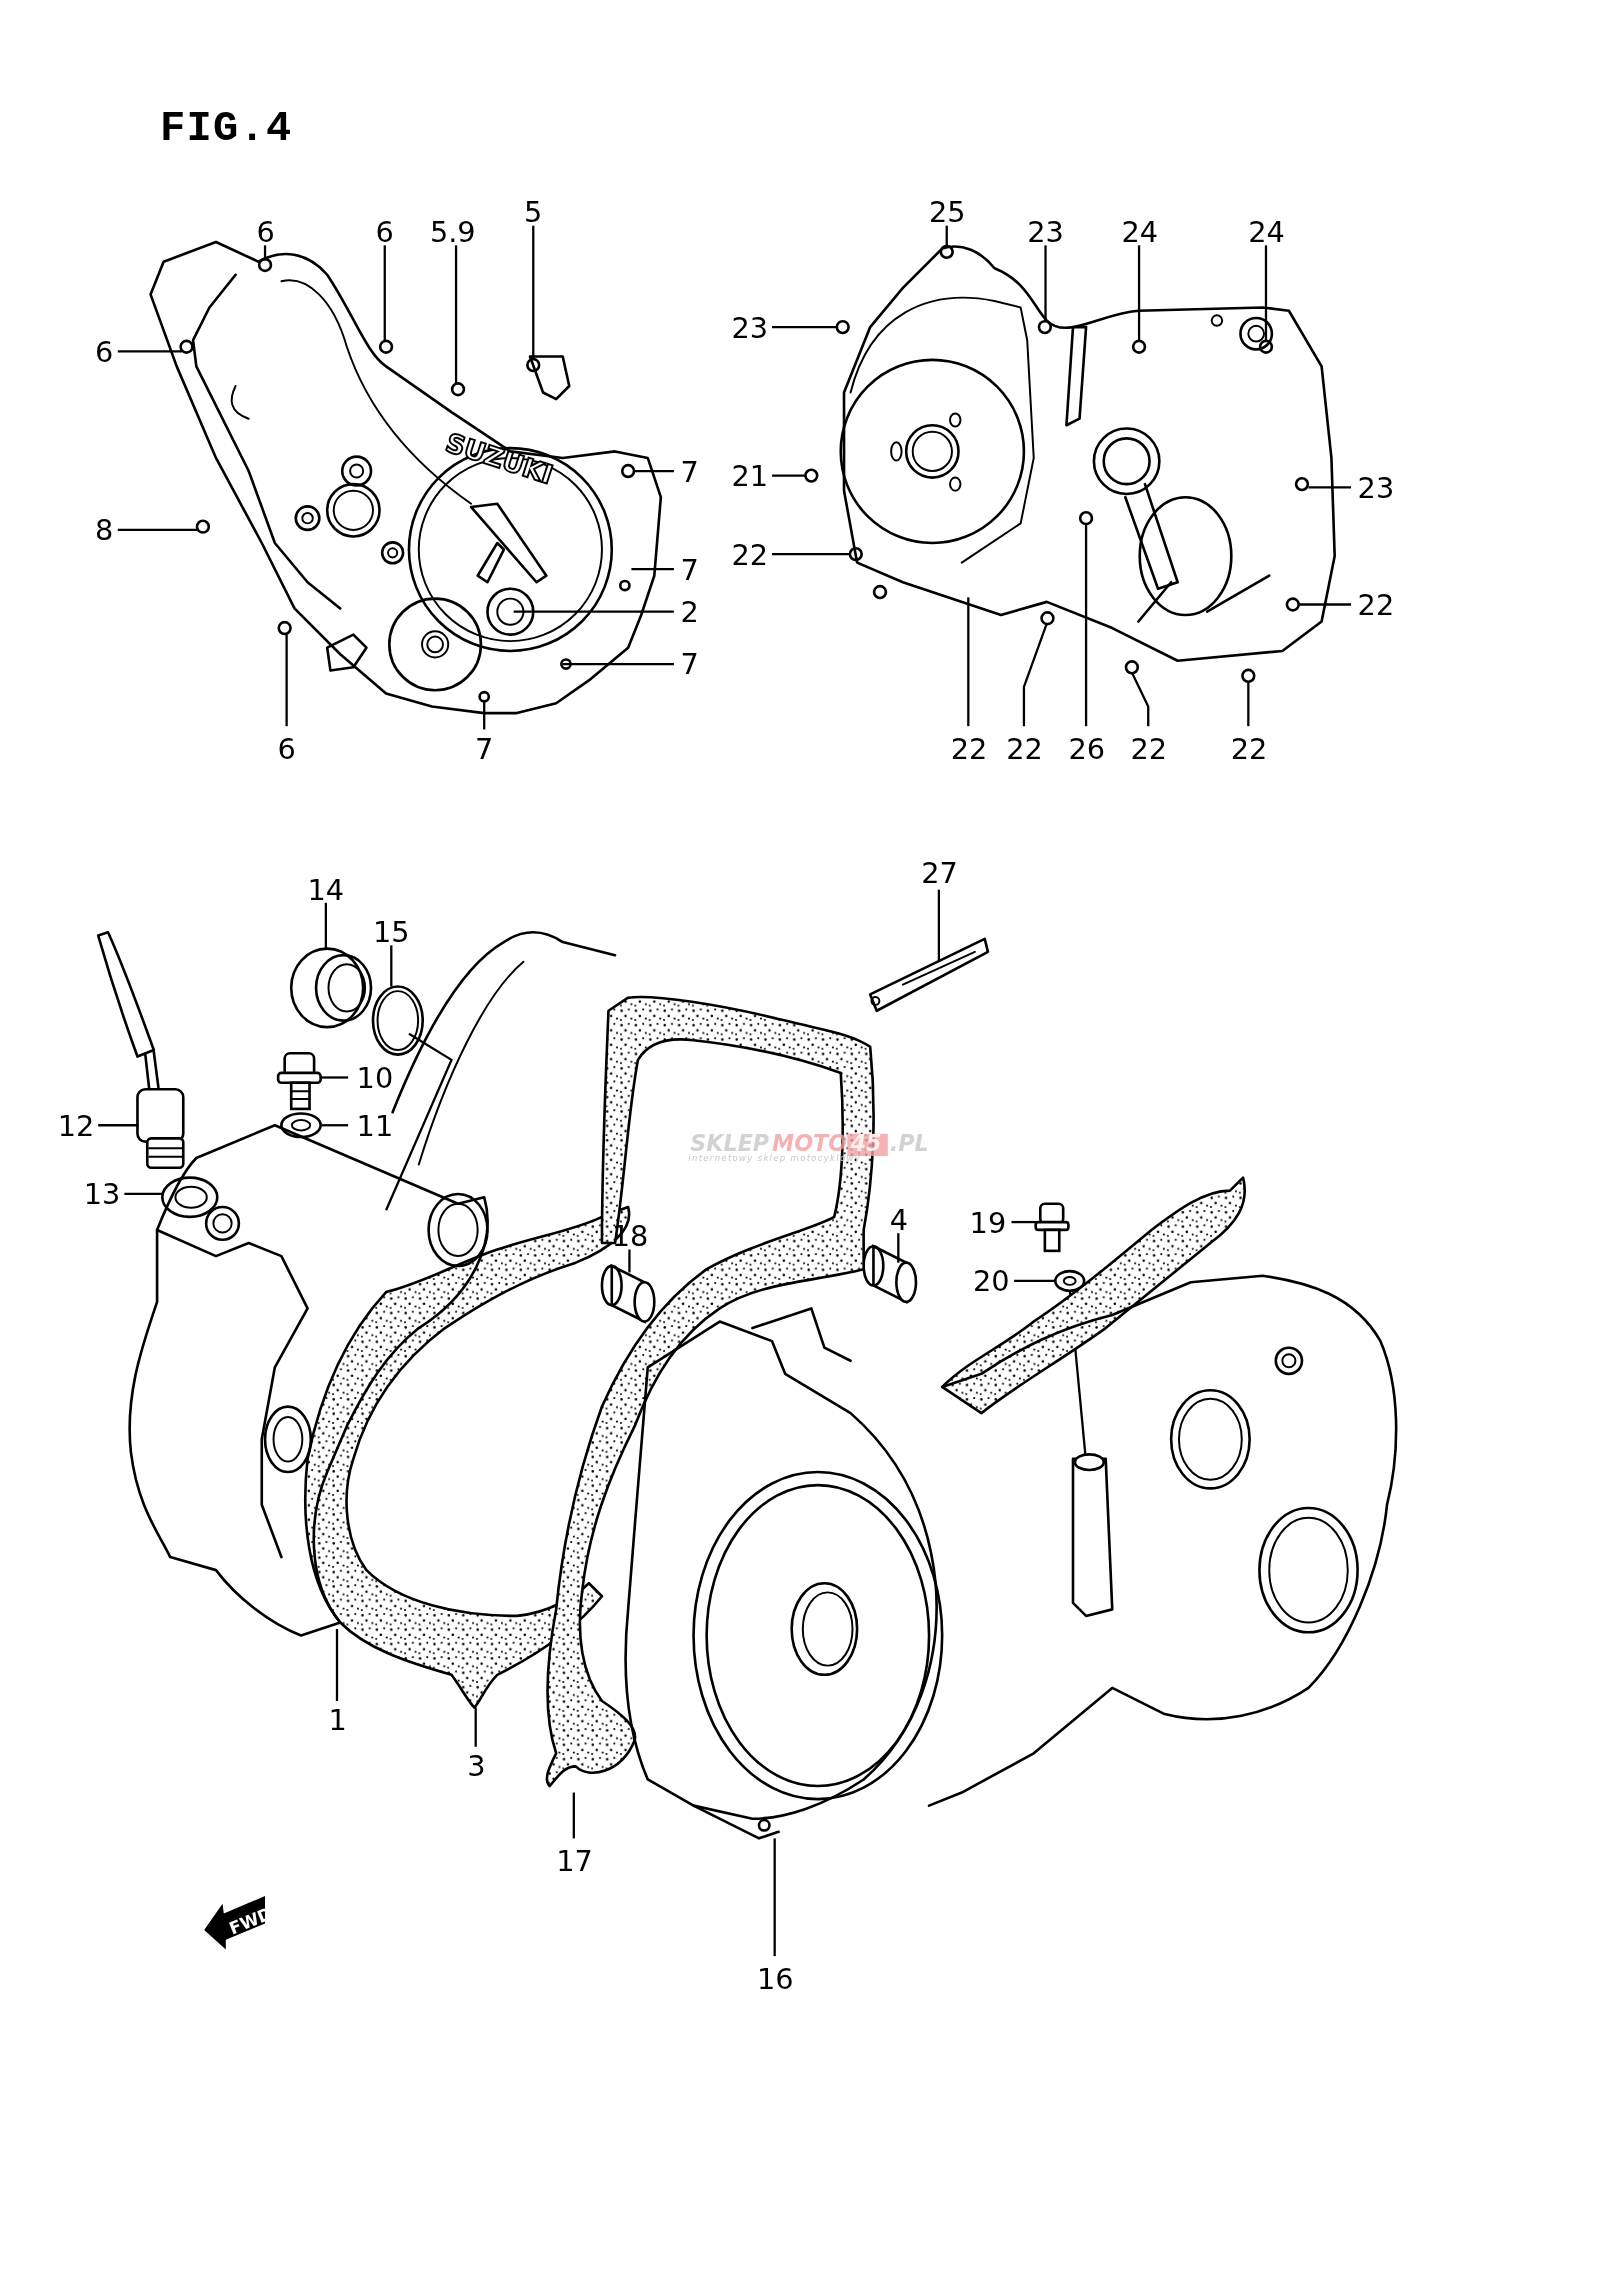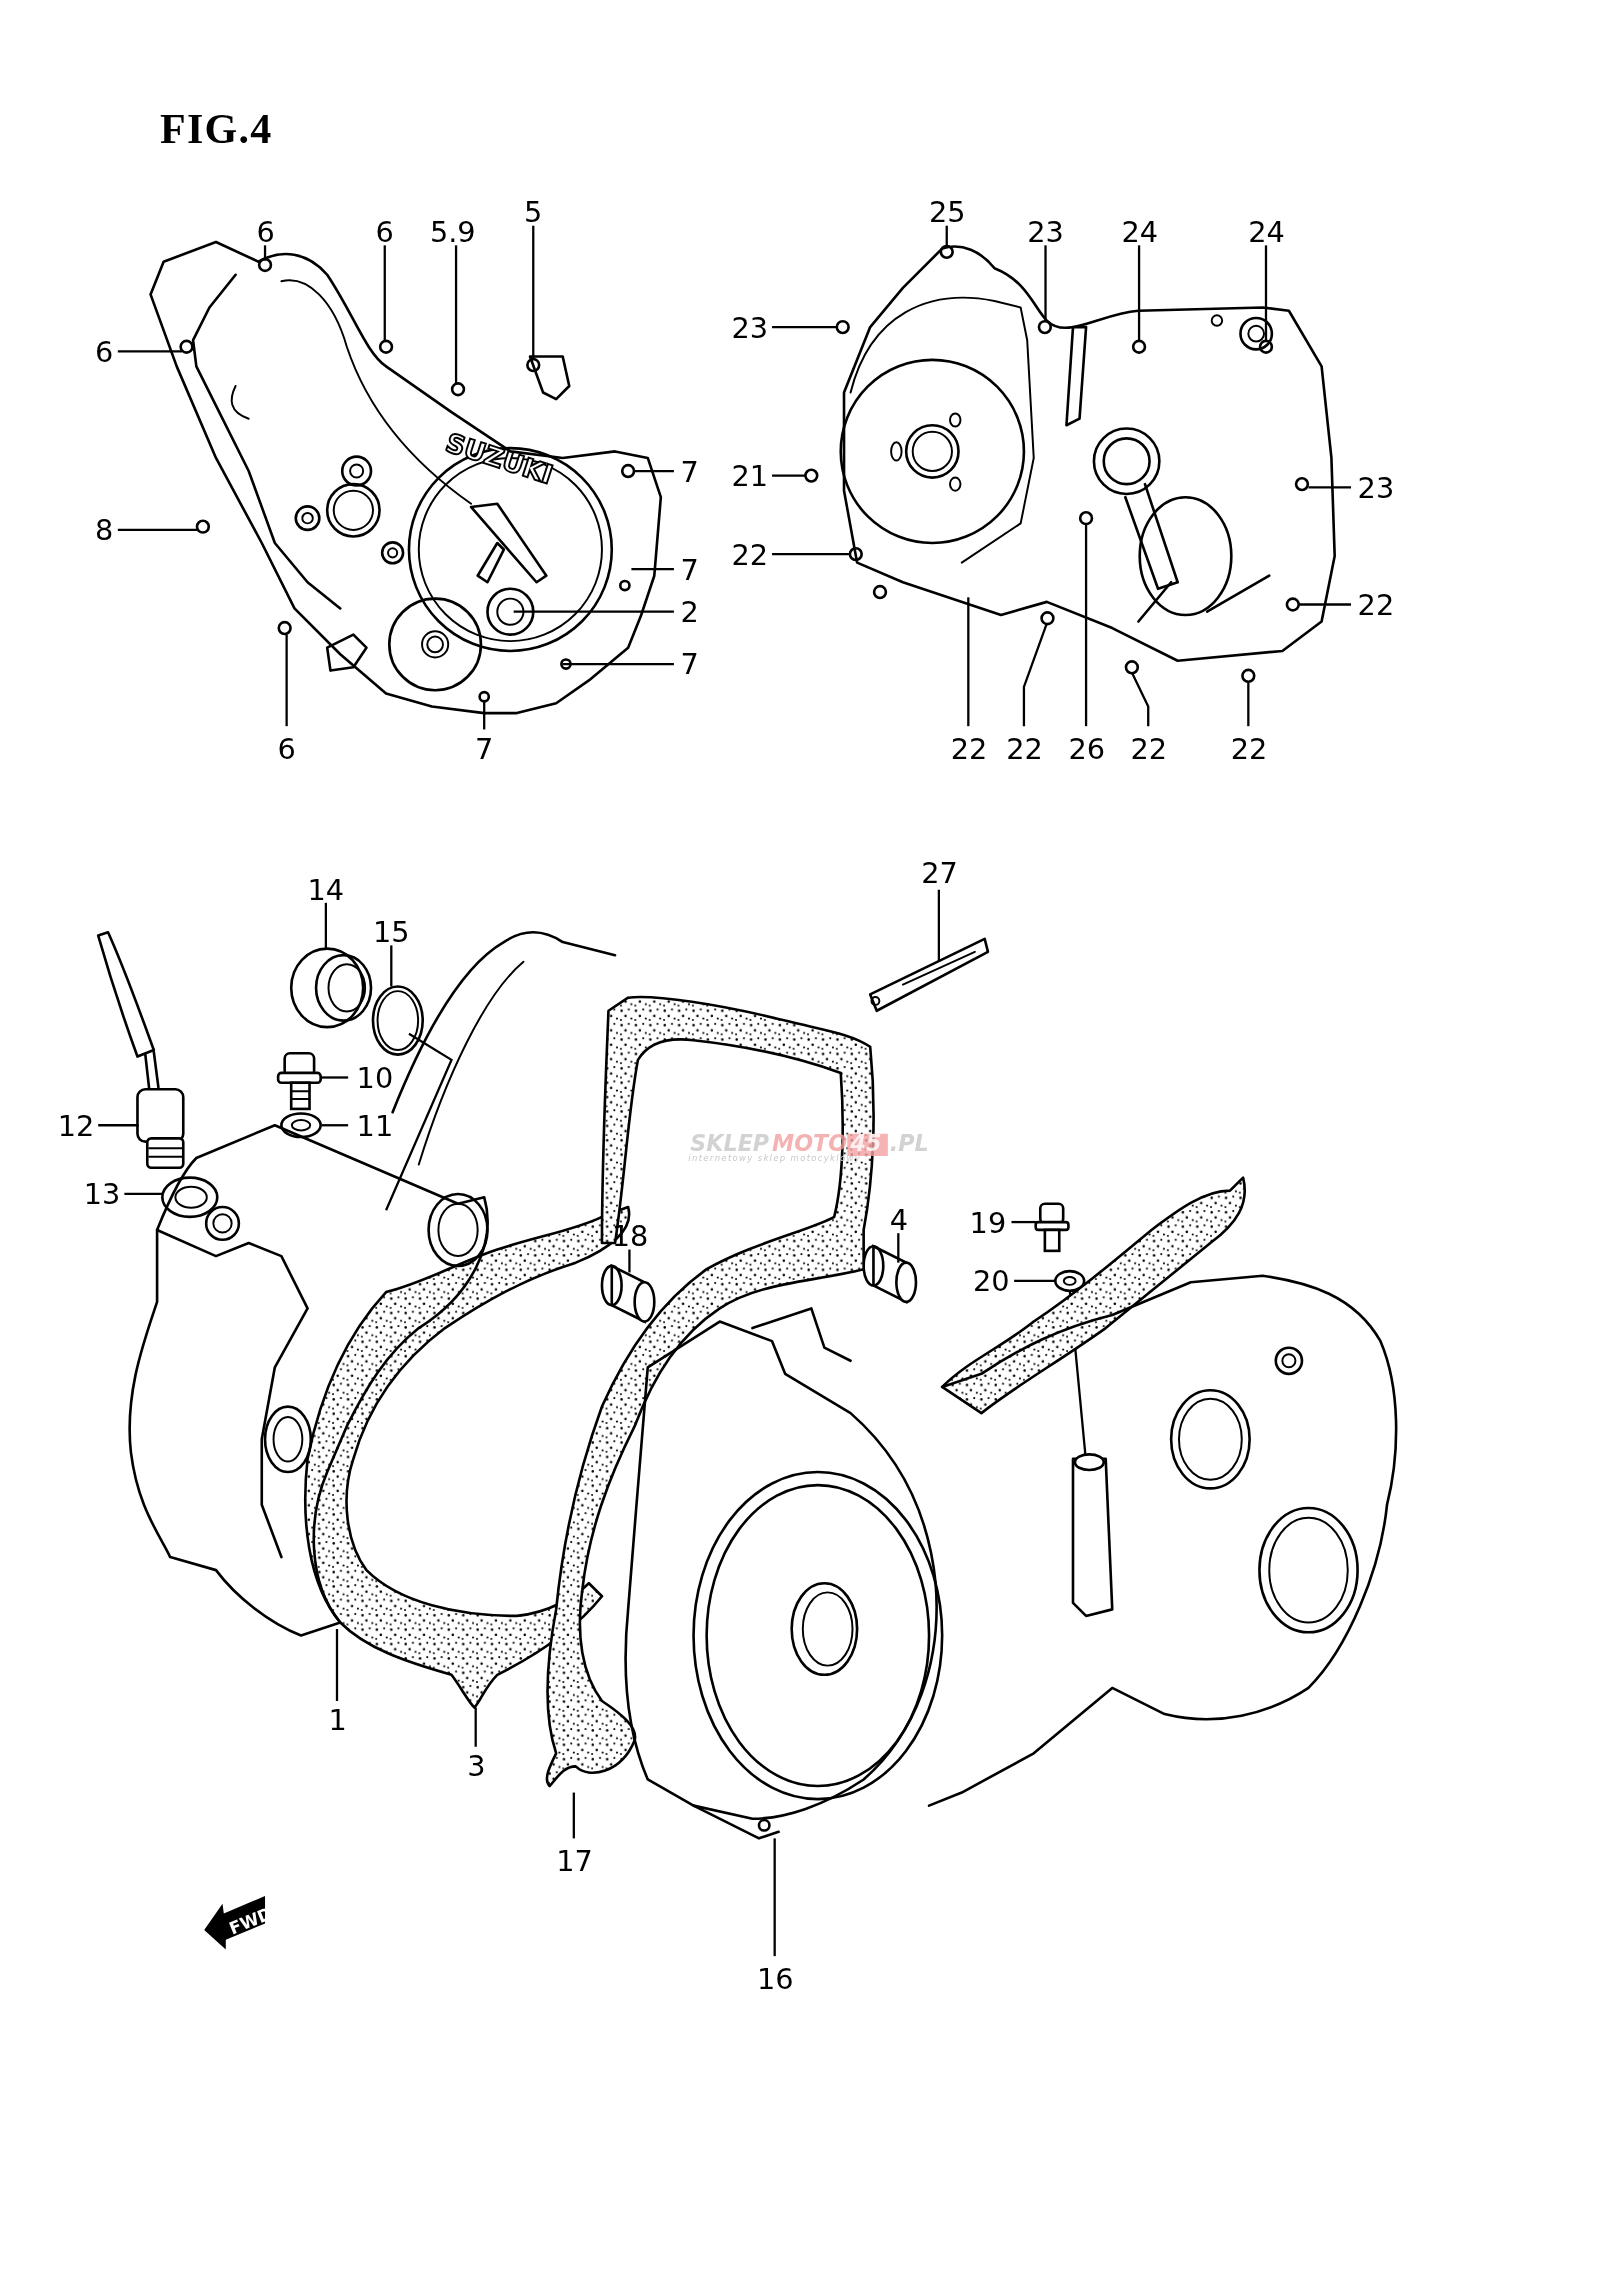--- a/index.html
+++ b/index.html
@@ -1,17 +1,17 @@
 <!DOCTYPE html>
 <html style="font-size:10.5px"><head>
 <meta charset="utf-8">
 <style>
   html, body { margin:0; padding:0; background:#ffffff; }
   body { width:1620px; height:2295px; position:relative; overflow:hidden; font-family:"Liberation Sans", sans-serif; }
-  #fig-title { position:absolute; left:160px; top:105px; font-family:Liberation Serif, serif; font-weight:bold; font-size:42px; color:#000; letter-spacing:1.3px; }
+  #fig-title { position:absolute; left:160px; top:105px; font-family:Liberation Mono, monospace; font-weight:bold; font-size:42px; color:#000; letter-spacing:1.3px; }
   svg#diagram { position:absolute; left:0; top:0; width:1620px; height:2295px; }
   .ln { fill:none; stroke:#000; stroke-width:4; stroke-linejoin:round; stroke-linecap:round; }
   .thin { fill:none; stroke:#000; stroke-width:3; stroke-linecap:round; }
   .leader { fill:none; stroke:#000; stroke-width:3.5; }
   .gasket { fill:url(#stipple); stroke:#000; stroke-width:4; stroke-linejoin:round; }
   .white { fill:#fff; stroke:#000; stroke-width:4; }
   .callout { font-family:"DejaVu Sans", sans-serif; font-size:44px; fill:#000; }
   .logo-text { font-family:"DejaVu Sans", sans-serif; font-weight:bold; font-size:40px; fill:#fff; stroke:#000; stroke-width:3; }
   .wm-a { font-family:"DejaVu Sans", sans-serif; font-weight:bold; font-style:italic; font-size:34px; fill:#c8c8c8; opacity:0.8; }
   .wm-b { font-family:"DejaVu Sans", sans-serif; font-weight:bold; font-style:italic; font-size:34px; fill:#f2a0a0; opacity:0.8; }

